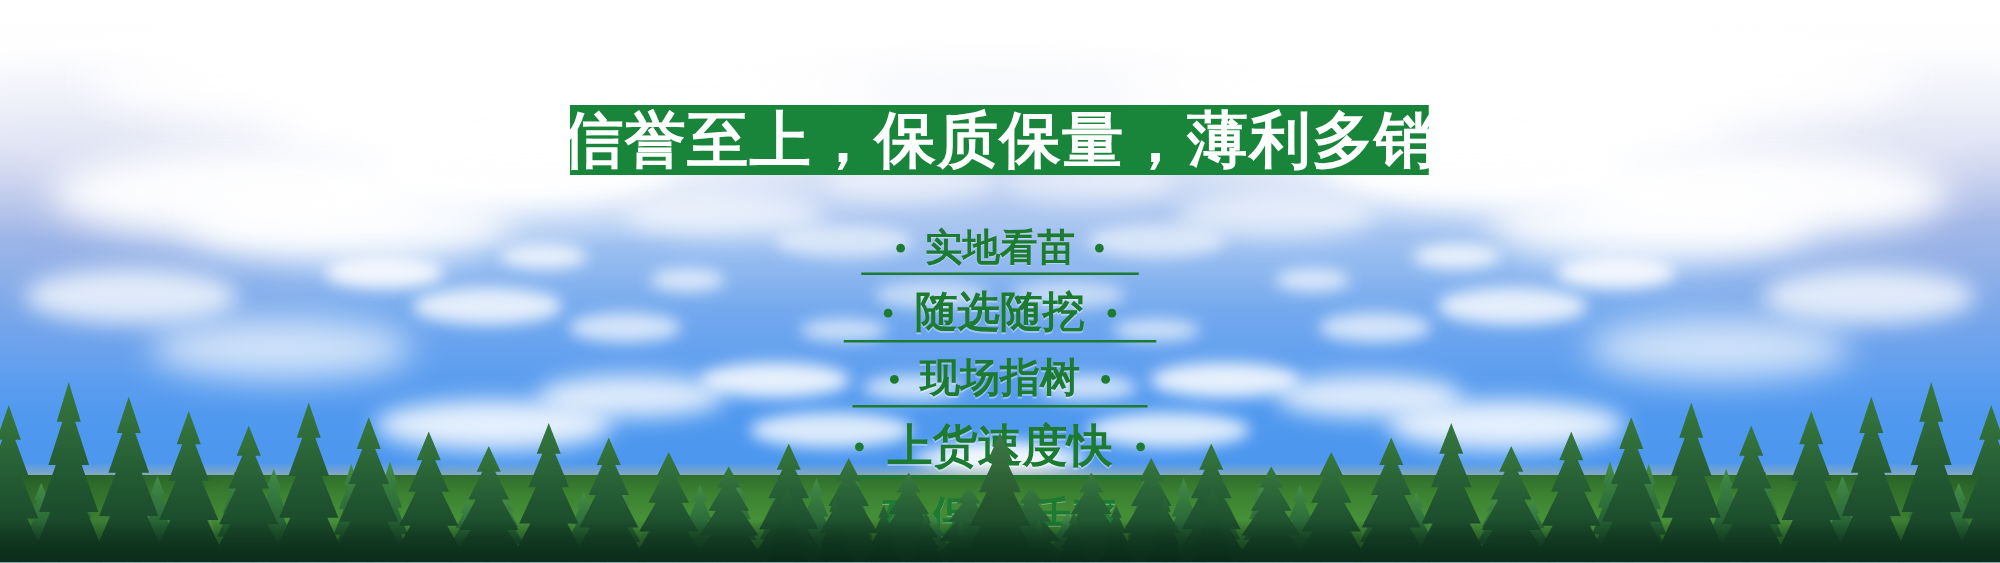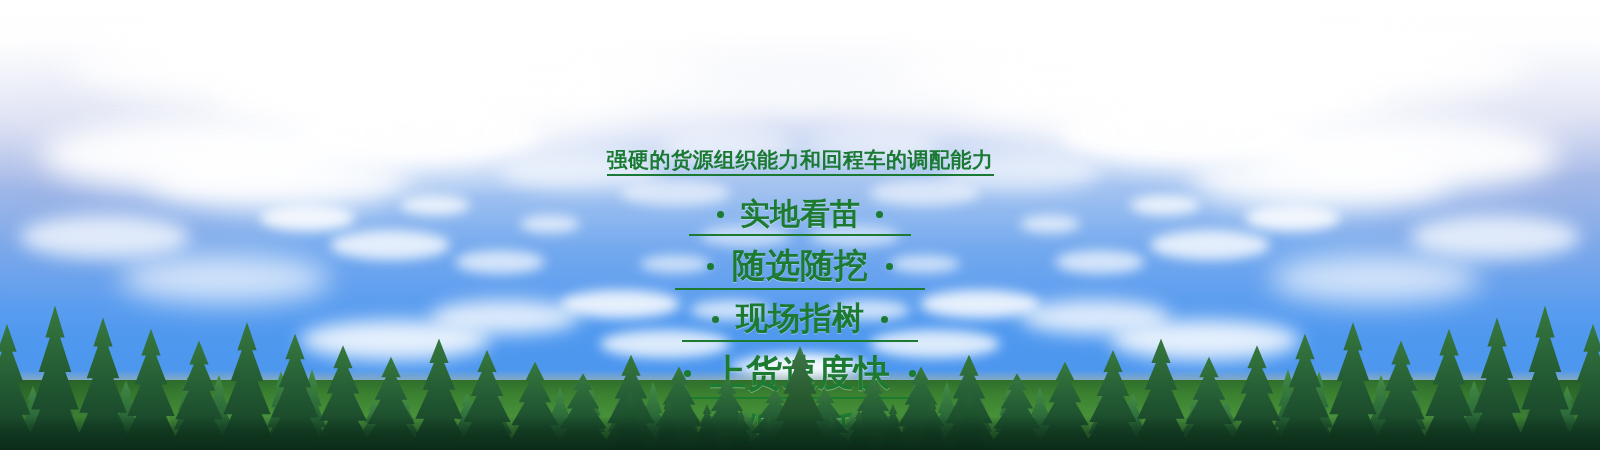--- a/index.html
+++ b/index.html
@@ -380,27 +380,27 @@
       <div class="row" style="left: 1450px; height: 35.2857px; transform: rotate(15.4762deg); opacity: 0.814286;"></div>
       <div class="row" style="left: 1476px; height: 35.6571px; transform: rotate(16.0952deg); opacity: 0.832857;"></div>
       <div class="row" style="left: 1502px; height: 36.0286px; transform: rotate(16.7143deg); opacity: 0.85;"></div>
       <div class="row" style="left: 1528px; height: 36.4px; transform: rotate(17.3333deg); opacity: 0.85;"></div>
       <div class="row" style="left: 1554px; height: 36.7714px; transform: rotate(17.9524deg); opacity: 0.85;"></div>
     </div>
   <div class="fieldshade"></div>
 
   <div class="content">
 
-
-    <div class="subtitle">
-      <span>强硬的货源组织能力和回程车的调配能力</span>
+    <div class="headline-bar">
+      <span class="headline">信誉至上，保质保量，薄利多销</span>
     </div>
 
+
     <div class="features" id="features">
-        <div class="feature f0" style="margin-top: 16px; font-family: Liberation Serif, serif;">
+        <div class="feature f0" style="margin-top: 0px; font-family: Liberation Serif, serif;">
           <span class="dot"></span>
           <span class="ftxt">实地看苗</span>
           <span class="dot"></span>
           <span class="sep"></span>
         </div>
         <div class="feature f2" style="margin-top: 8px;">
           <span class="dot"></span>
           <span class="ftxt">随选随挖</span>
           <span class="dot"></span>
           <span class="sep"></span>

